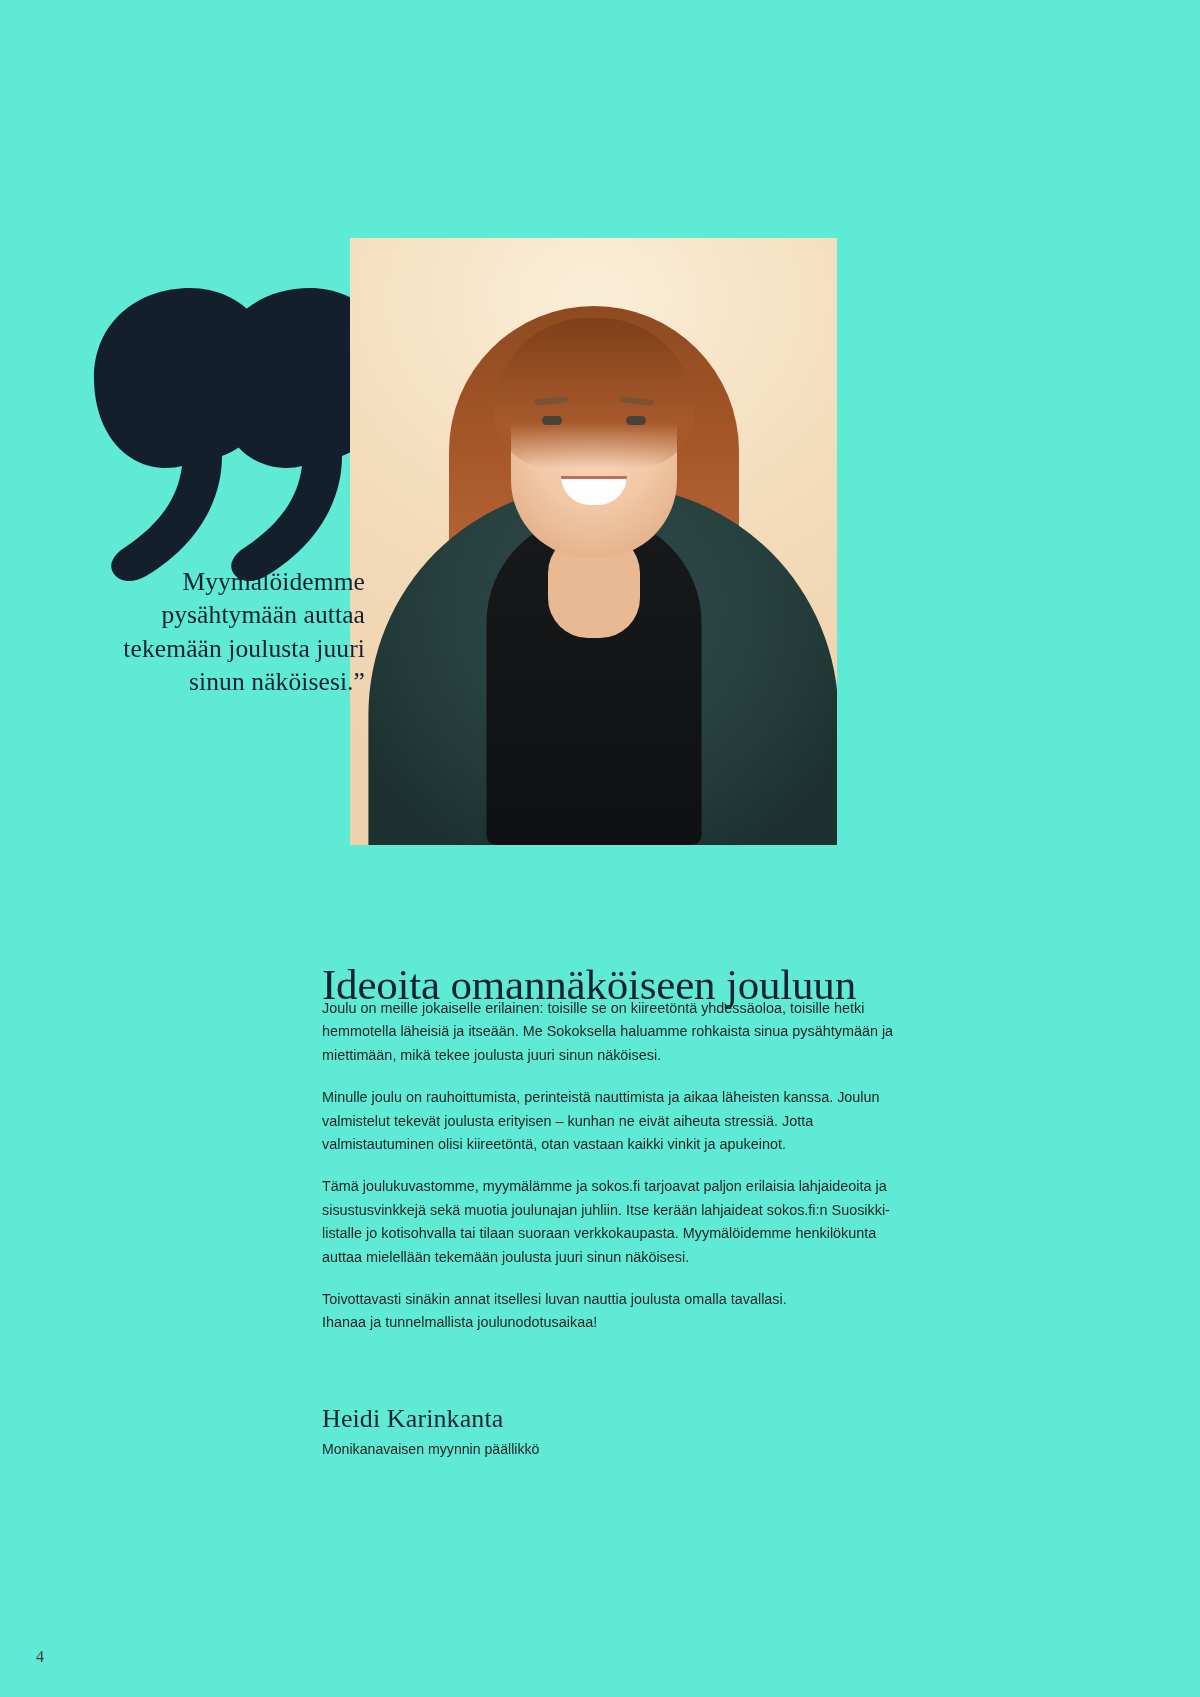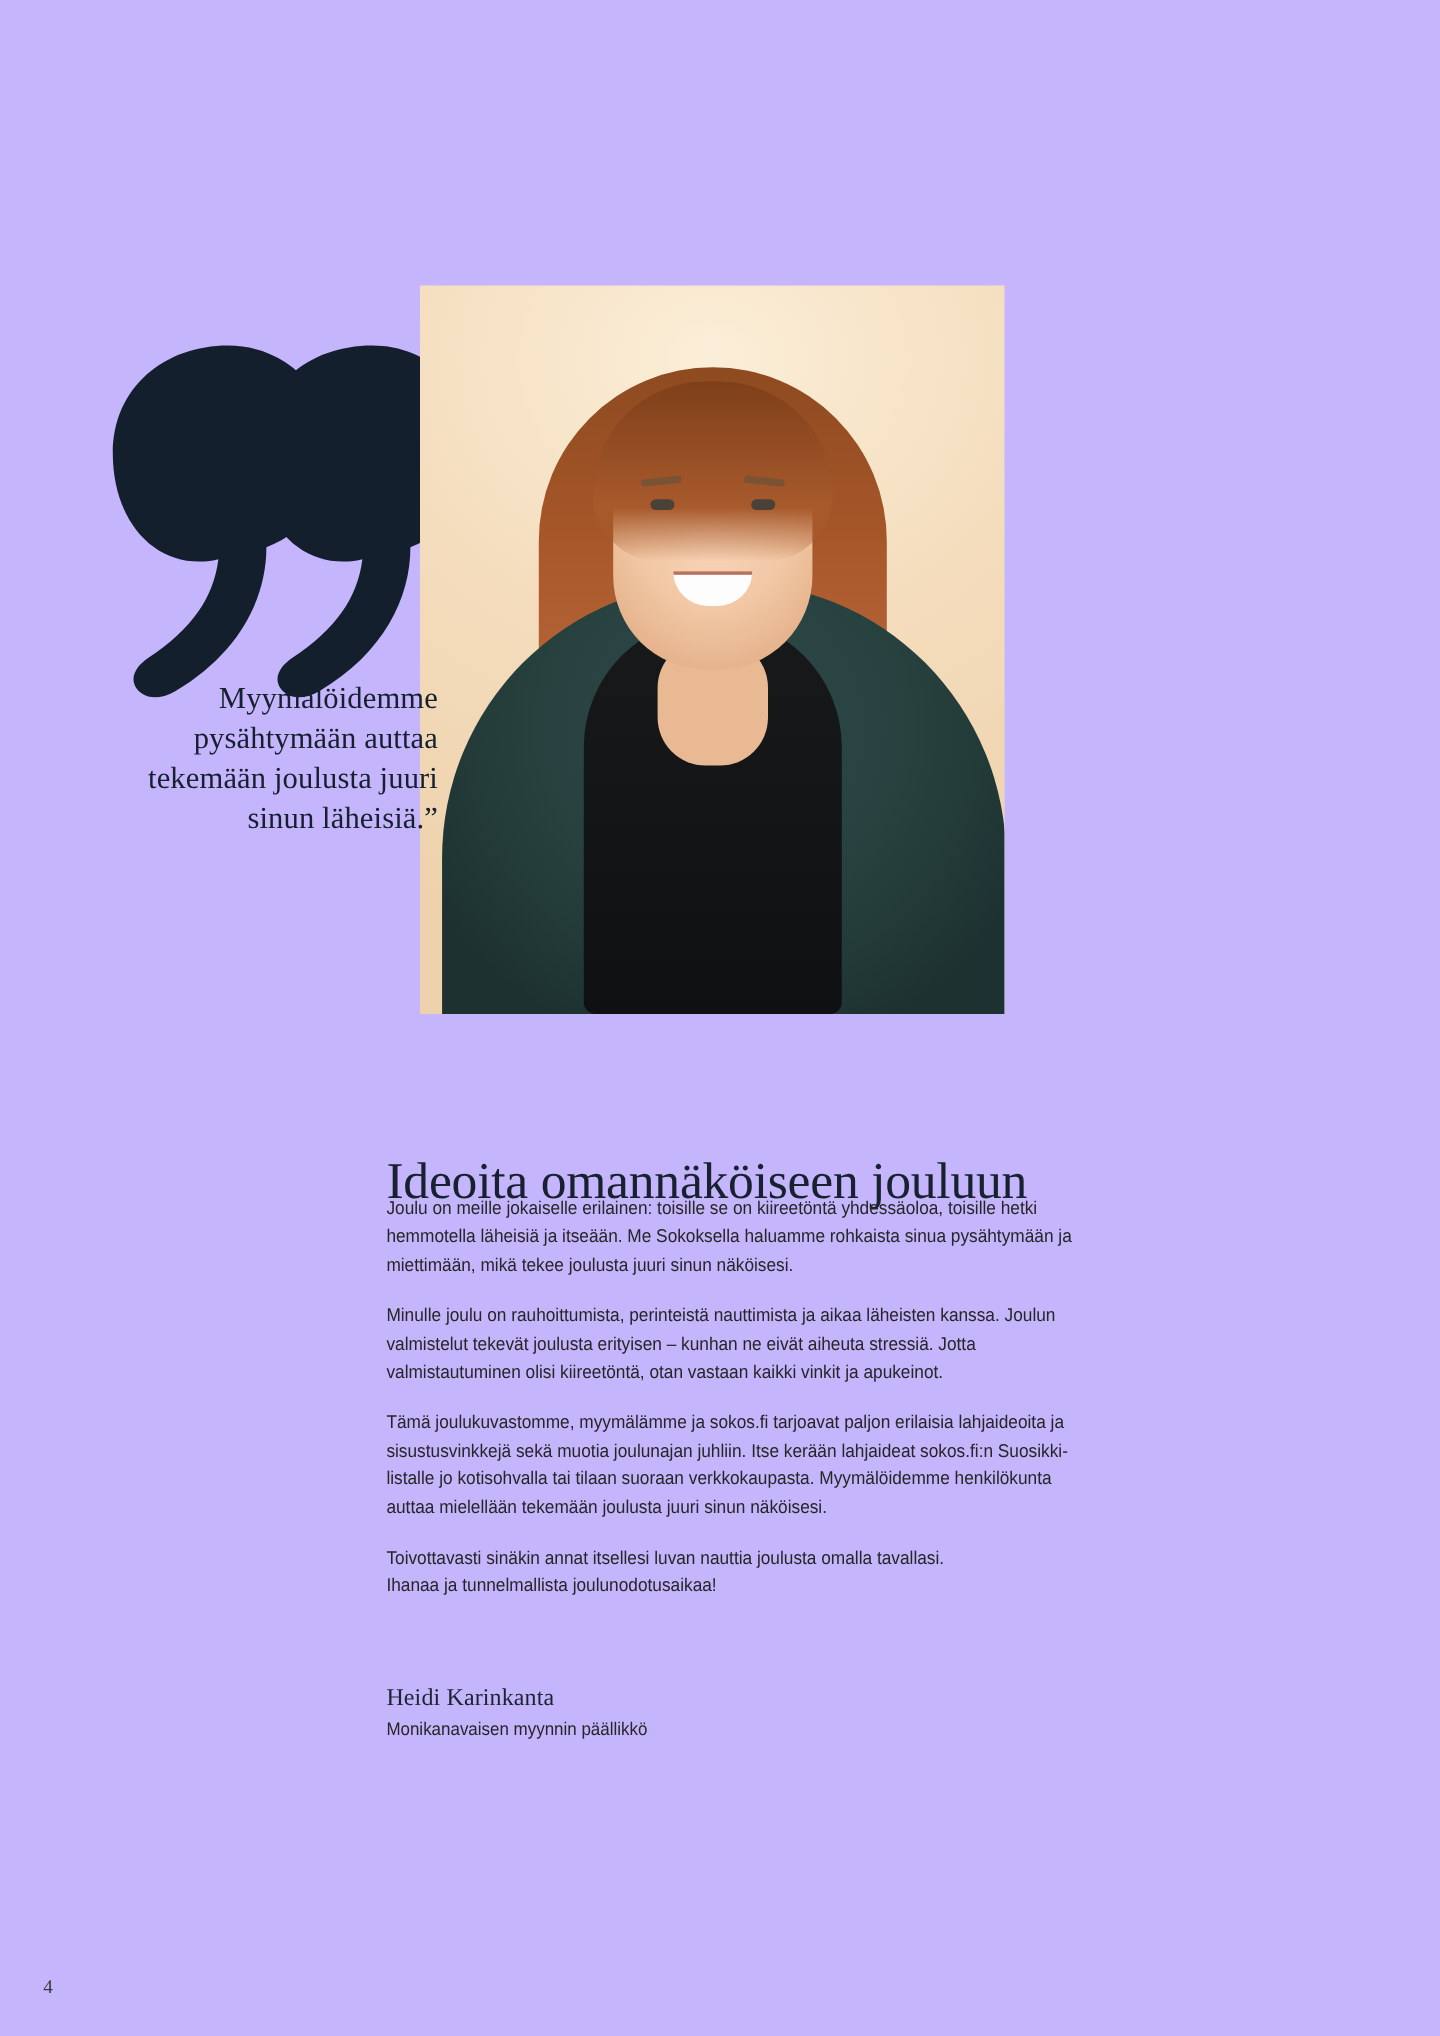--- a/index.html
+++ b/index.html
@@ -5,21 +5,21 @@
   html, body {
     margin: 0;
     padding: 0;
     background: #ffffff;
   }
 
   .page {
     position: relative;
     width: 1200px;
     height: 1697px;
-    background: #c4b5fd;
+    background: #5eead4;
     overflow: hidden;
     font-family: "Liberation Sans", sans-serif;
   }
 
   
   .quote-mark {
     position: absolute;
     left: 86px;
     top: 286px;
     width: 310px;
@@ -195,21 +195,21 @@
 
   
   .signature {
     position: absolute;
     left: 322px;
     top: 1404px;
     width: 500px;
   }
   .signature .sig-name {
     font-family: "Liberation Serif", serif;
-    font-size: 20px;
+    font-size: 26px;
     line-height: 1.18;
     color: #1b2532;
     letter-spacing: 0.1px;
   }
   .signature .sig-role {
     margin-top: 3px;
     font-family: "Liberation Sans Narrow", "Liberation Sans", sans-serif;
     font-size: 15.2px;
     line-height: 1.4;
     color: #262626;
@@ -242,21 +242,21 @@
                  C256 212 234 258 180 290 C166 298 154 296 148 288 C142 280 146 270 158 262
                  C194 238 212 212 216 180 C212 181 206 182 200 182 C158 182 128 144 128 92 Z"></path>
       </g>
     </svg>
   </div>
 
   <div class="pull-quote">
     <span class="q-line">Myymälöidemme</span>
     <span class="q-line">pysähtymään auttaa</span>
     <span class="q-line">tekemään joulusta juuri</span>
-    <span class="q-line">sinun läheisiä.”</span>
+    <span class="q-line">sinun näköisesi.”</span>
   </div>
 
   <div class="portrait">
     <div class="bg"></div>
     <div class="hair-back"></div>
     <div class="body-shape"></div>
     <div class="shirt"></div>
     <div class="neck"></div>
     <div class="face"></div>
     <div class="hair-front-l"></div>

